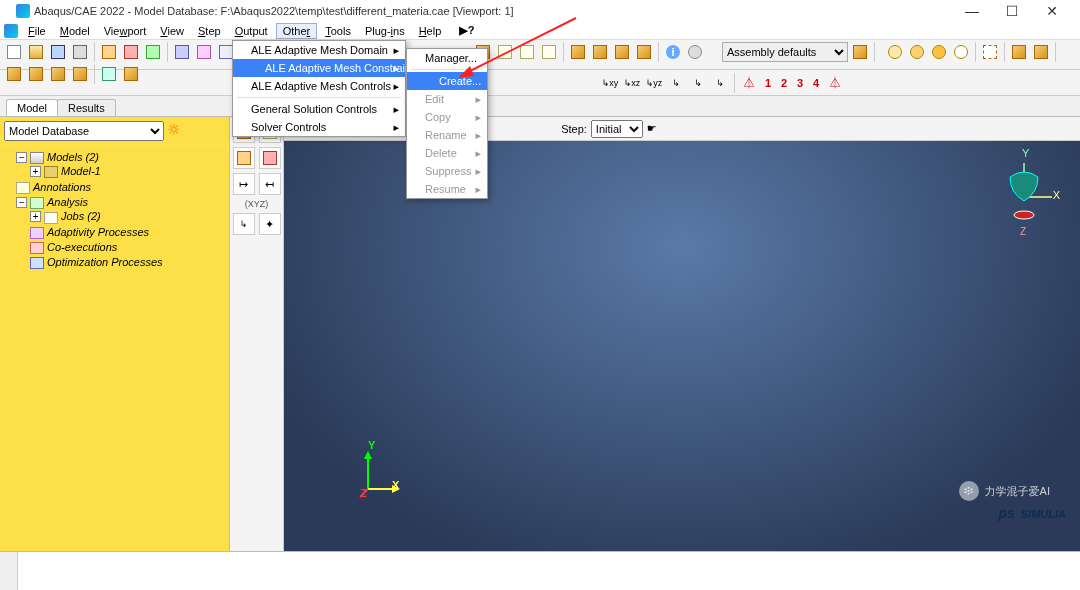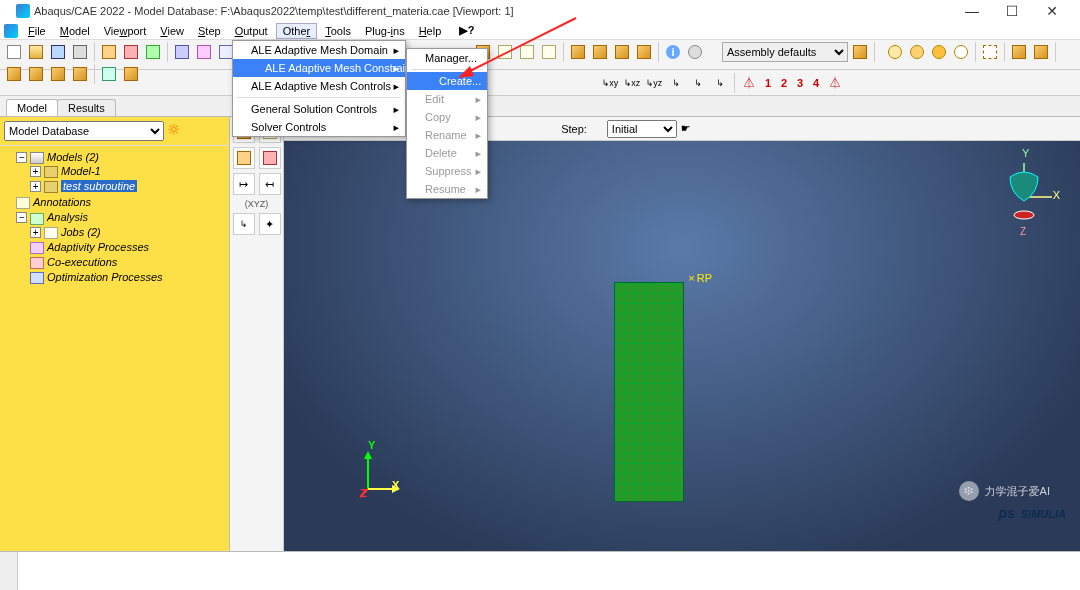--- a/index.html
+++ b/index.html
@@ -311,21 +311,20 @@
   <div class="treepane">
     <div class="combo-wrap">
       <select><option>Model Database</option></select>
       <span class="tbtn" style="display:inline-flex;width:18px;height:18px;vertical-align:middle;">🔅</span>
     </div>
     <div class="tree">
       <ul>
         <li><span class="exp">−</span><span class="ic ic-db"></span><span>Models (2)</span>
           <ul>
             <li><span class="exp">+</span><span class="ic ic-model"></span><span>Model-1</span></li>
-            <li><span class="exp">+</span><span class="ic ic-model"></span><span class="sel">test subroutine</span></li>
           </ul>
         </li>
         <li><span class="ic ic-ann"></span><span>Annotations</span></li>
         <li><span class="exp">−</span><span class="ic ic-analysis"></span><span>Analysis</span>
           <ul>
             <li><span class="exp">+</span><span class="ic ic-jobs"></span><span>Jobs (2)</span></li>
             <li><span class="ic ic-adapt"></span><span>Adaptivity Processes</span></li>
             <li><span class="ic ic-coexec"></span><span>Co-executions</span></li>
             <li><span class="ic ic-opt"></span><span>Optimization Processes</span></li>
           </ul>
@@ -361,28 +360,24 @@
         <div class="mbtn">✦</div>
       </div>
   </div>
 
   <div class="viewport">
     <div class="viewtop">
       <span class="lbl">Module:</span>
       <select style="width:60px;visibility:hidden;"><option>Step</option></select>
       <span style="flex:0 0 160px;"></span>
       <span class="lbl">Step:</span>
-      <select style="width:70px;margin-left:16px;"><option>Initial</option></select>
+      <select style="width:52px;"><option>Initial</option></select>
       <span class="tbtn">☛</span>
     </div>
 
-    <div class="mesh">
-      <div class="grid"></div>
-      <div class="rp">RP</div>
-    </div>
 
     <div class="triad-bl">
       <svg width="50" height="50">
         <line x1="18" y1="40" x2="18" y2="6" stroke="#0f0" stroke-width="2"></line>
           <polygon points="18,2 14,10 22,10" fill="#0f0"></polygon>
         <line x1="18" y1="40" x2="46" y2="40" stroke="#ff4" stroke-width="2"></line>
           <polygon points="50,40 42,36 42,44" fill="#ff4"></polygon>
         <line x1="18" y1="40" x2="10" y2="48" stroke="#f33" stroke-width="2"></line>
       </svg>
       <span class="y">Y</span>

